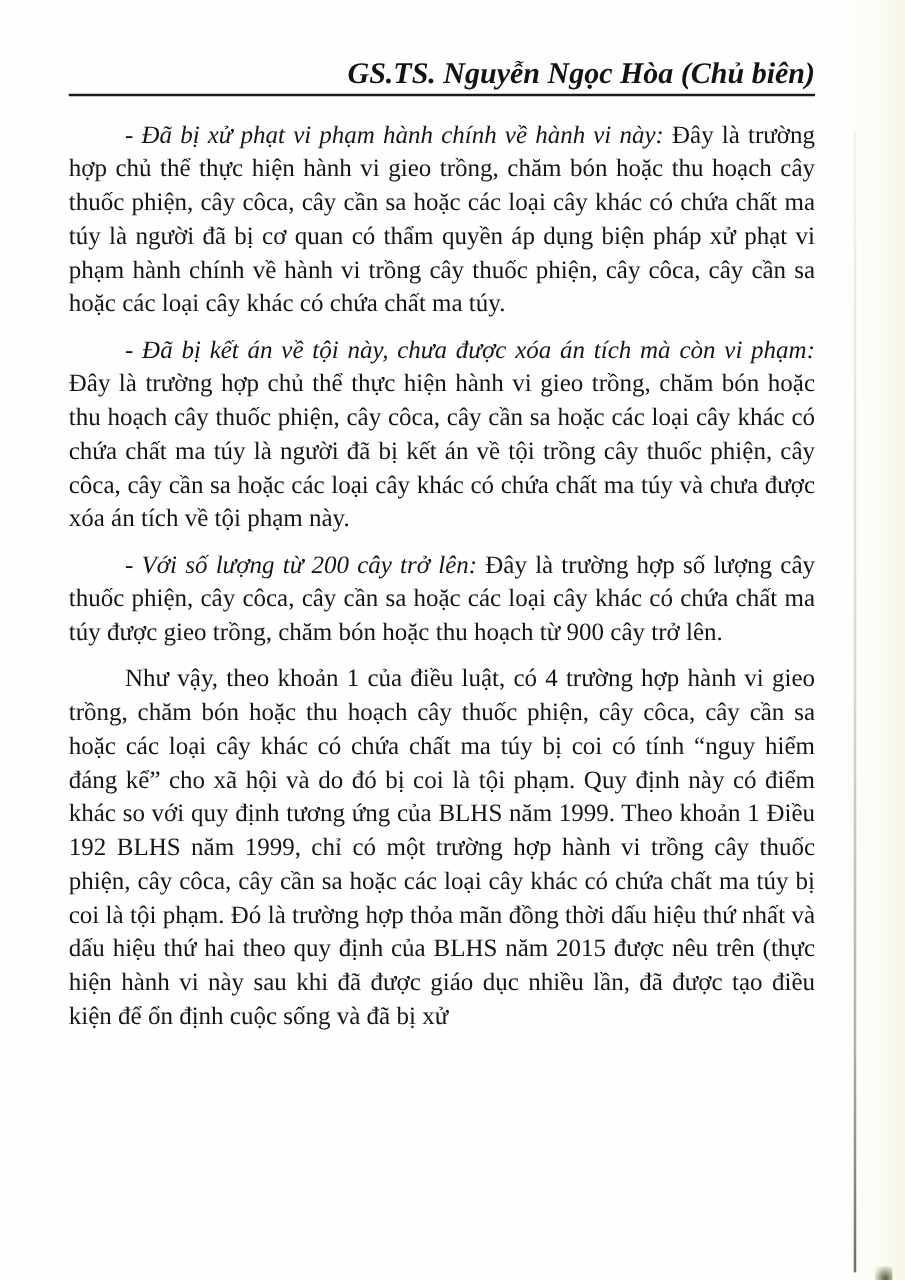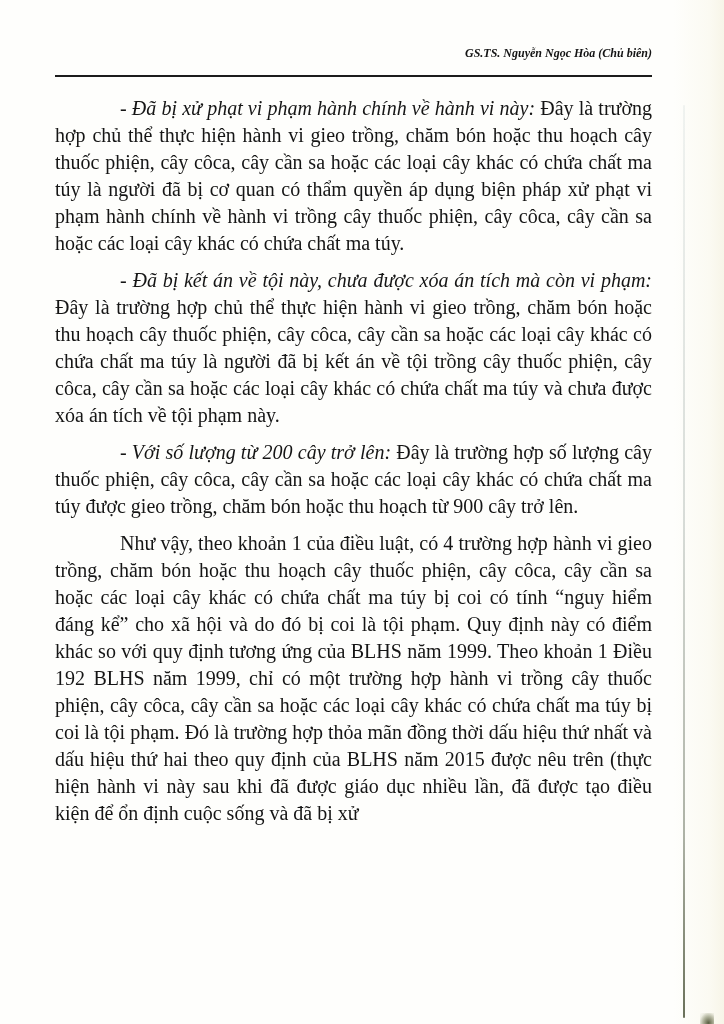--- a/index.html
+++ b/index.html
@@ -14,21 +14,21 @@
     background: linear-gradient(90deg, #fefefc 0%, #fefefc 93%, #fbfaf2 98%, #f7f5e8 100%);
     overflow: hidden;
     color: #161616;
   }
   .running-head {
     position: absolute;
     top: 46px; left: 55px; width: 597px;
     text-align: right;
     font-weight: bold;
     font-style: italic;
-    font-size: 12px;
+    font-size: 24px;
     letter-spacing: 0px;
     color: #141414;
     white-space: nowrap;
   }
   .header-rule {
     position: absolute;
     top: 75px; left: 55px; width: 597px; height: 2px;
     background: #1c1c1c;
   }
   .page-body {
@@ -41,21 +41,20 @@
   }
   .para {
     margin: 0 0 10px 0;
     text-indent: 45px;
   }
   .para.continuation {
     text-indent: 0;
   }
   .para .lead {
     font-style: italic;
-    margin-left: 20px;
   }
   .page-number {
     position: absolute;
     top: 938px; left: 55px; width: 589px;
     text-align: right;
     font-size: 20px;
     color: #1b1b1b;
   }
   .edge-line {
     position: absolute;

